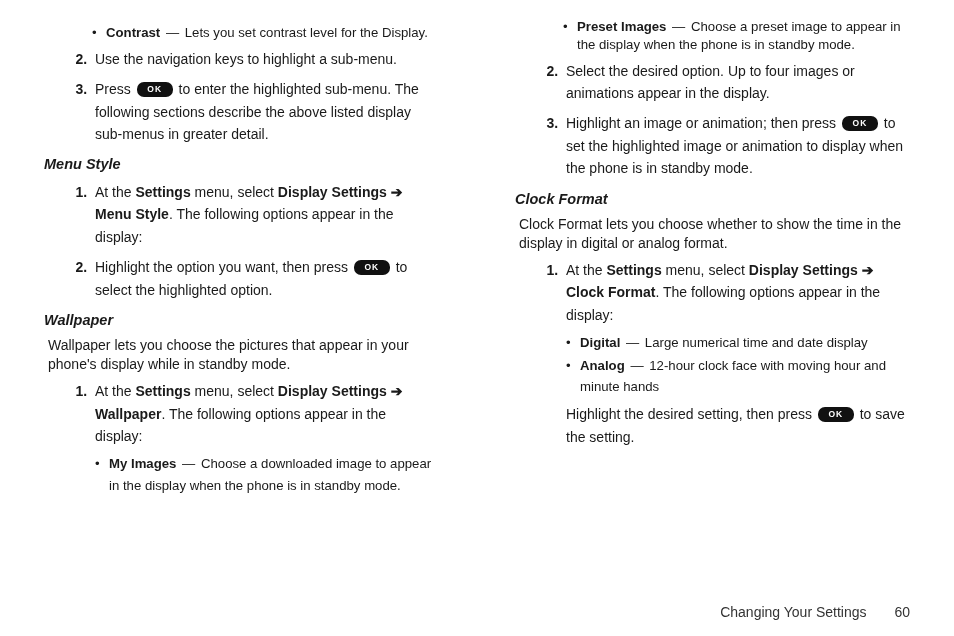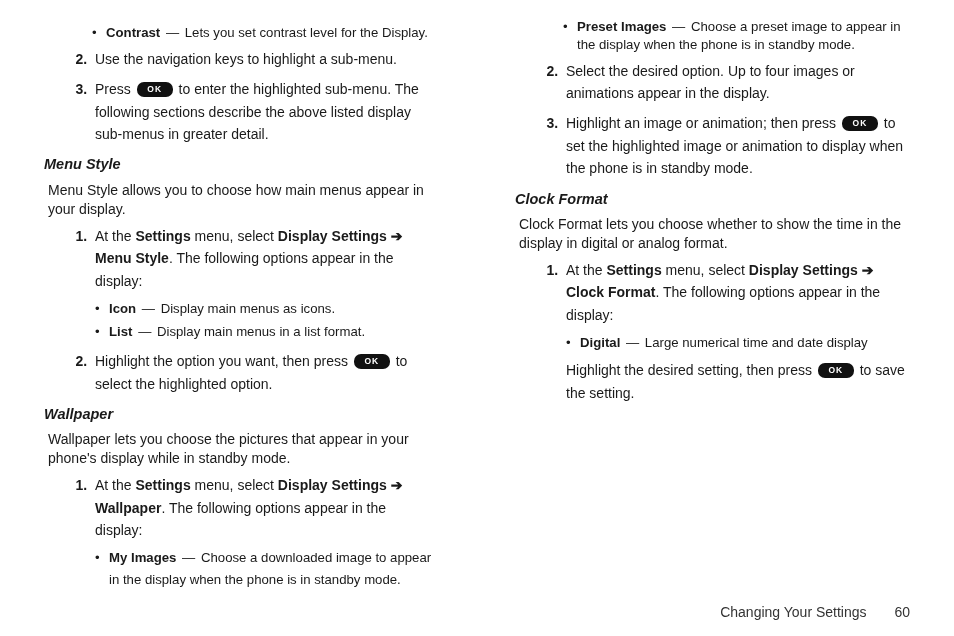--- a/index.html
+++ b/index.html
@@ -117,39 +117,26 @@
         <span class="body">Use the navigation keys to highlight a sub-menu.</span>
       </li>
       <li>
         <span class="body">
           <span>Press </span><span class="ok-key">OK</span><span> to enter the highlighted sub-menu. The following sections describe the above listed display sub-menus in greater detail.</span>
         </span>
       </li>
     </ol>
 
     <h3 class="section">Menu Style</h3>
-    <p class="intro">Menu Style allows you to choose how main menus appear in your display.</p>
 
     <ol class="steps tight">
       <li>
         <span class="body">
           <span>At the </span><b>Settings</b><span> menu, select </span><b>Display Settings</b><span class="arrow"> ➔ </span><b>Menu Style</b><span>. The following options appear in the display:</span>
         </span>
-        <ul class="bullets">
-          <li>
-            <b>Icon</b>
-            <span class="dash">—</span>
-            <span>Display main menus as icons.</span>
-          </li>
-          <li>
-            <b>List</b>
-            <span class="dash">—</span>
-            <span>Display main menus in a list format.</span>
-          </li>
-        </ul>
       </li>
       <li>
         <span class="body">
           <span>Highlight the option you want, then press </span><span class="ok-key">OK</span><span> to select the highlighted option.</span>
         </span>
       </li>
     </ol>
 
     <h3 class="section">Wallpaper</h3>
     <p class="intro">Wallpaper lets you choose the pictures that appear in your phone's display while in standby mode.</p>
@@ -199,20 +186,25 @@
       <li>
         <span class="body">
           <span>At the </span><b>Settings</b><span> menu, select </span><b>Display Settings</b><span class="arrow"> ➔ </span><b>Clock Format</b><span>. The following options appear in the display:</span>
         </span>
         <ul class="bullets">
           <li>
             <b>Digital</b>
             <span class="dash">—</span>
             <span>Large numerical time and date display</span>
           </li>
+          <li>
+            <b>Analog</b>
+            <span class="dash">—</span>
+            <span>12-hour clock face with moving hour and minute hands</span>
+          </li>
         </ul>
         <span class="body">
           <span>Highlight the desired setting, then press </span><span class="ok-key">OK</span><span> to save the setting.</span>
         </span>
       </li>
     </ol>
 
   </div>
 
 </div>

